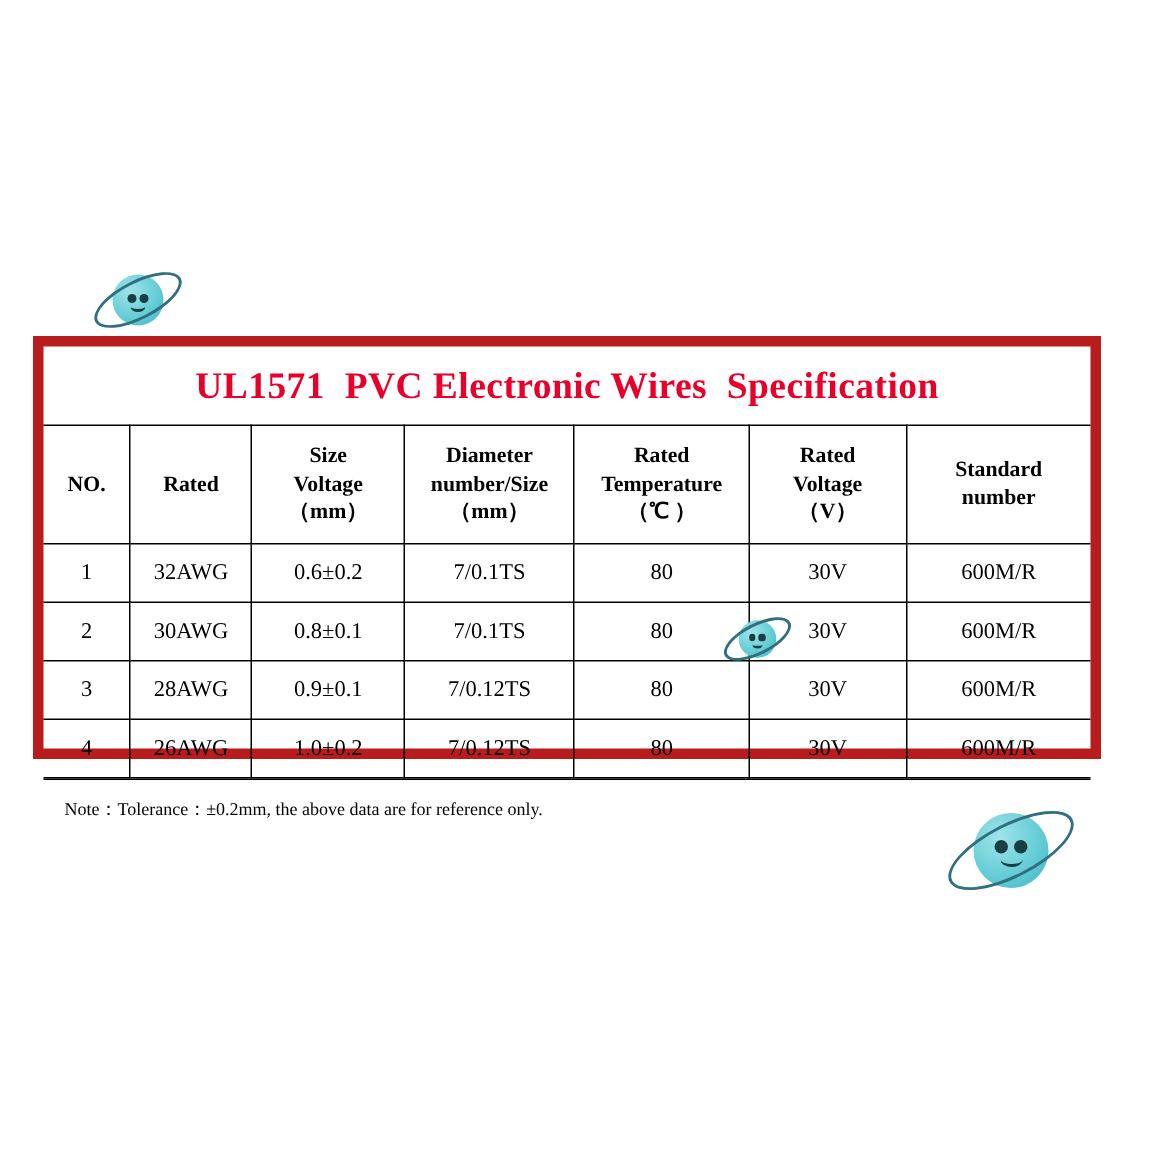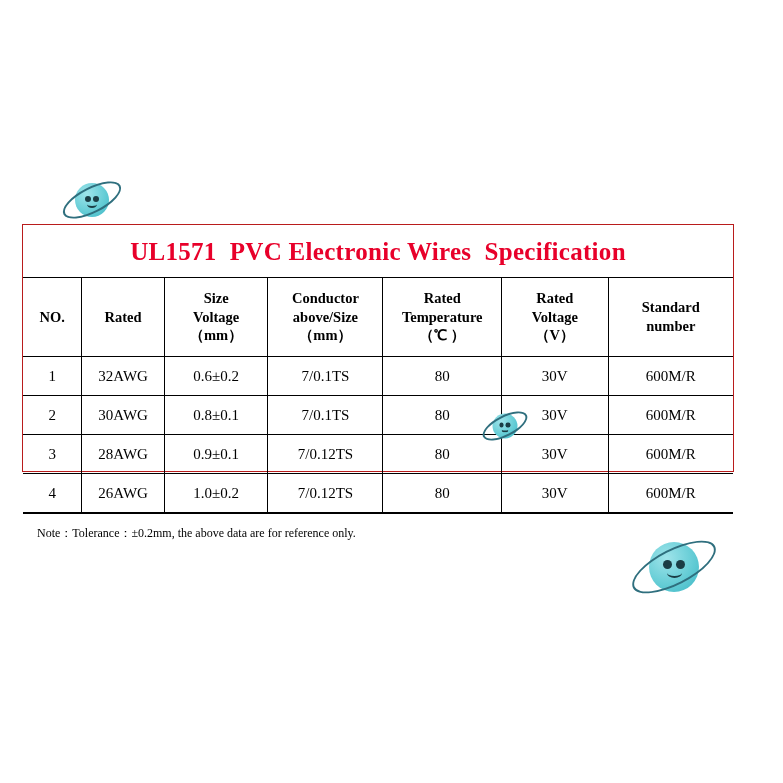--- a/index.html
+++ b/index.html
@@ -13,22 +13,22 @@
     position: relative;
     font-family: "Liberation Serif", serif;
     overflow: hidden;
   }
 
   #spec-card {
     position: absolute;
     left: 22px;
     top: 224px;
     width: 712px;
-    height: 248px;
-    border: 1px solid #b91c1c;
+    height: 282px;
+    border: 7px solid #b91c1c;
     box-sizing: border-box;
     background: #ffffff;
     z-index: 2;
   }
 
   #spec-title {
     text-align: center;
     color: #e8002a;
     font-weight: bold;
     font-size: 25px;
@@ -177,22 +177,22 @@
         </th>
         <th>
           <div>Rated</div>
         </th>
         <th>
           <div>Size</div>
           <div>Voltage</div>
           <div>（mm）</div>
         </th>
         <th>
-          <div>Conductor</div>
-          <div>above/Size</div>
+          <div>Diameter</div>
+          <div>number/Size</div>
           <div>（mm）</div>
         </th>
         <th>
           <div>Rated</div>
           <div>Temperature</div>
           <div>（℃ ）</div>
         </th>
         <th>
           <div>Rated</div>
           <div>Voltage</div>

